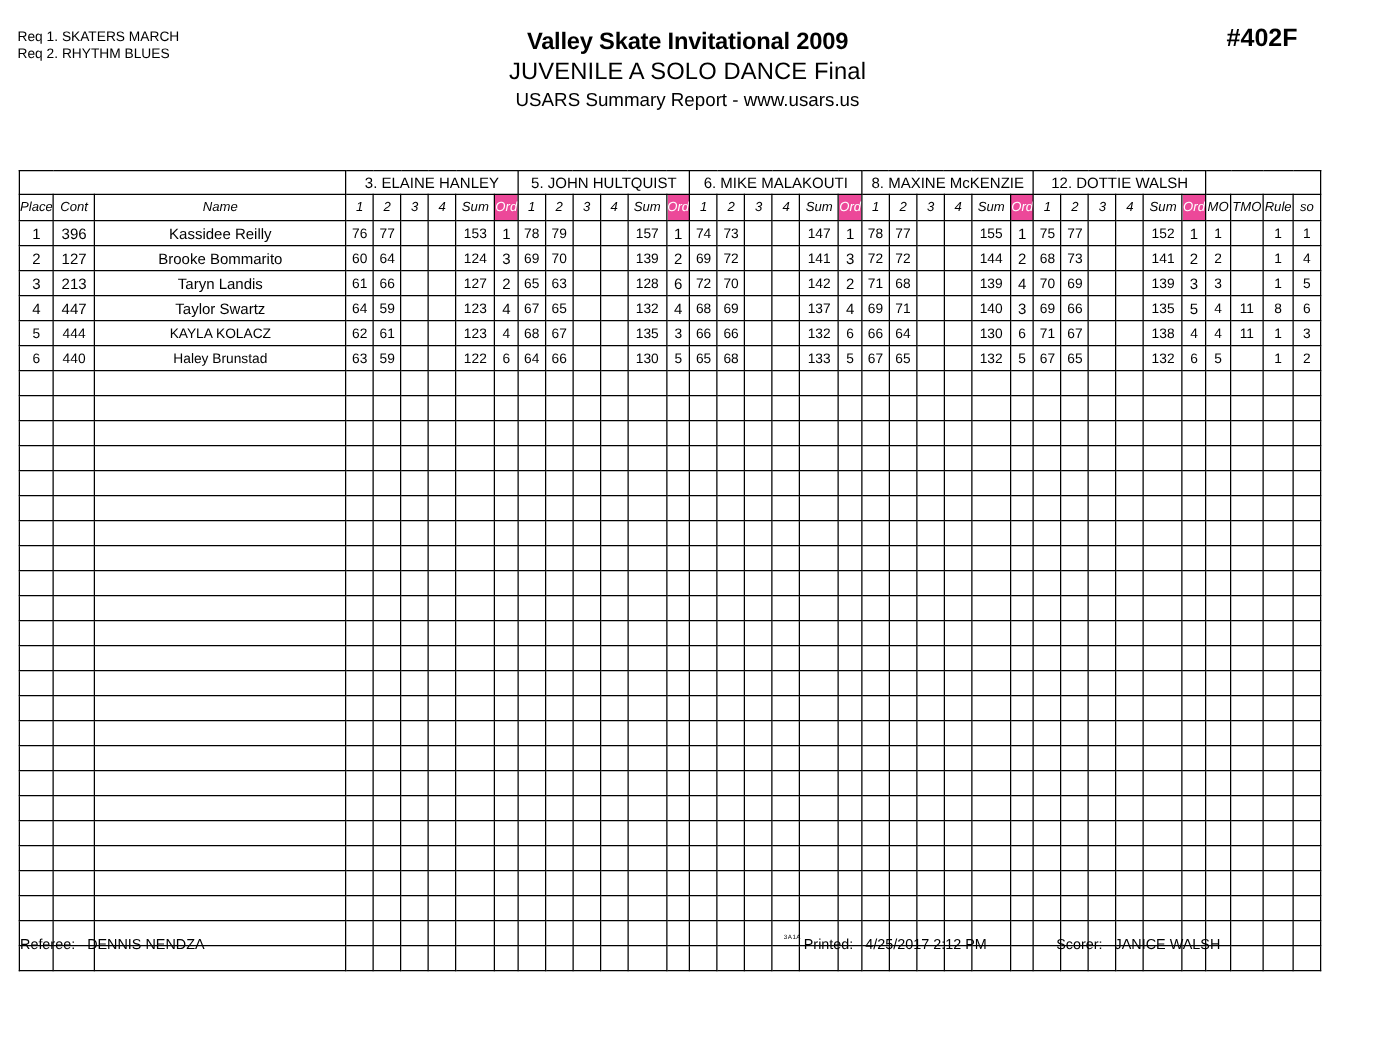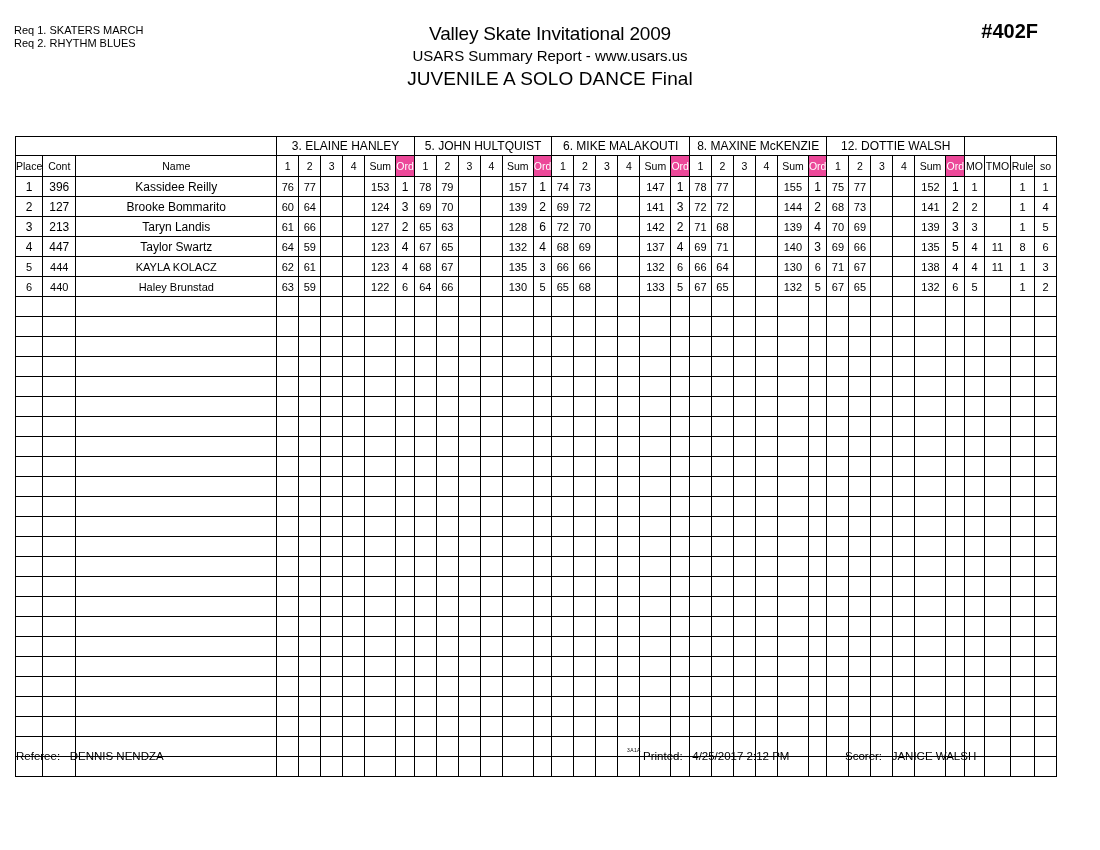--- a/index.html
+++ b/index.html
@@ -34,21 +34,21 @@
 
   #title-block {
     position: absolute;
     left: 0;
     right: 0;
     top: 22px;
     text-align: center;
   }
   #event-title {
     font-size: 19px;
-    font-weight: normal;
+    font-weight: bold;
     line-height: 23px;
     letter-spacing: -0.2px;
   }
   #event-venue {
     font-size: 15px;
     line-height: 19px;
   }
   #event-category {
     font-size: 19px;
     line-height: 25px;
@@ -101,20 +101,21 @@
     border-left: 1px solid #000;
     border-right: 1px solid #000;
     border-top: 1px solid #000;
     border-bottom: 1px solid #000;
   }
 
   
   tr.col-head td {
     height: 20px;
     font-size: 10.5px;
+    font-style: italic;
   }
   td.h-place, td.h-cont { font-size: 10.5px; }
   td.h-name {
     text-align: left;
     padding-left: 5px;
     font-size: 10.5px;
   }
 
   
   tr.data-row td { height: 19px; }
@@ -201,22 +202,22 @@
     </span>
     <span class="req-line">
       <span>Req</span>
       <span>2.</span>
       <span>RHYTHM BLUES</span>
     </span>
   </div>
 
   <div id="title-block">
     <div id="event-title">Valley Skate Invitational 2009</div>
+    <div id="event-category">JUVENILE A SOLO DANCE Final</div>
     <div id="event-report">USARS Summary Report - www.usars.us</div>
-    <div id="event-category">JUVENILE A SOLO DANCE Final</div>
   </div>
 
   <div id="event-number">#402F</div>
 </div>
 
 <table id="results-table">
   <tbody id="table-body">
       <tr class="judge-band">
         <td class="band-blank c-place" colspan="3"></td>
         <td class="judge-name-cell" colspan="6">3.  ELAINE HANLEY</td>

